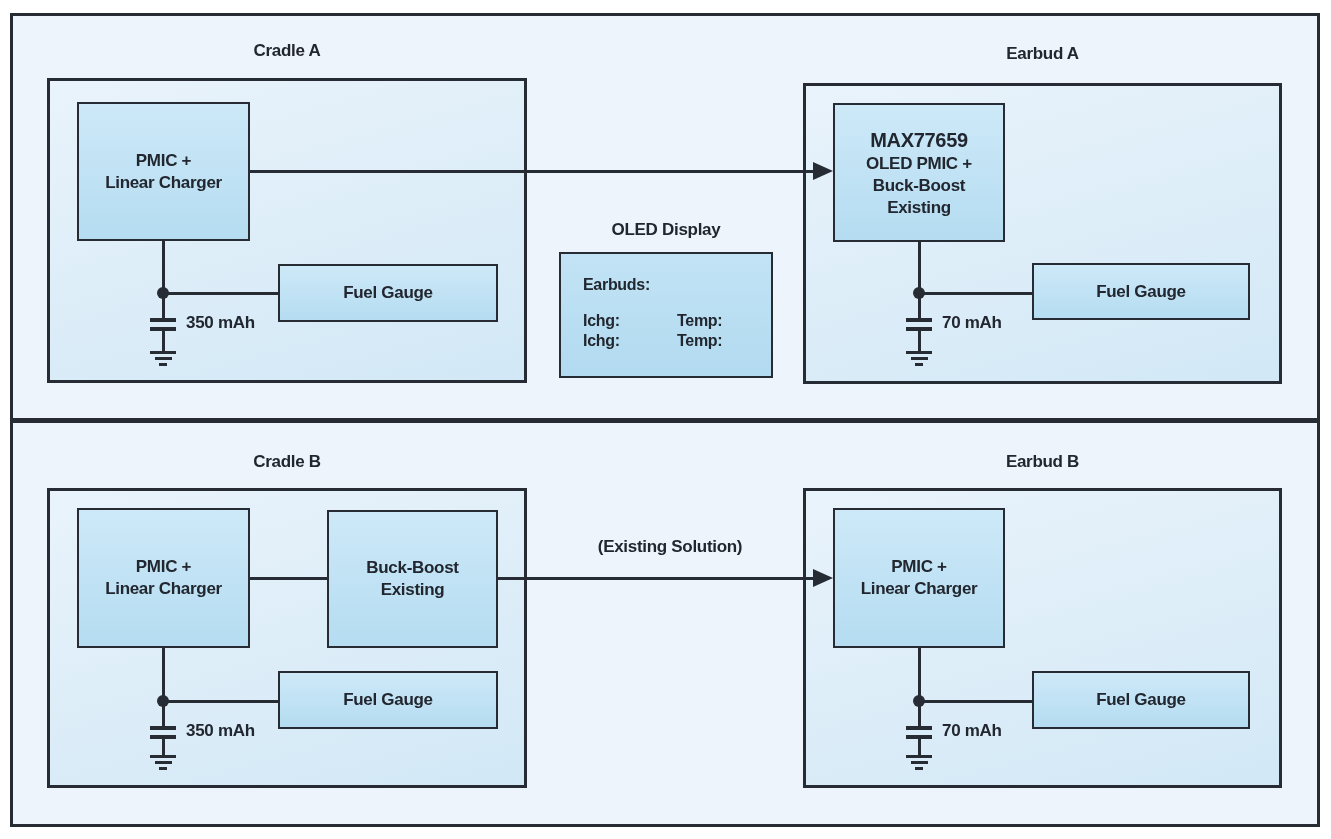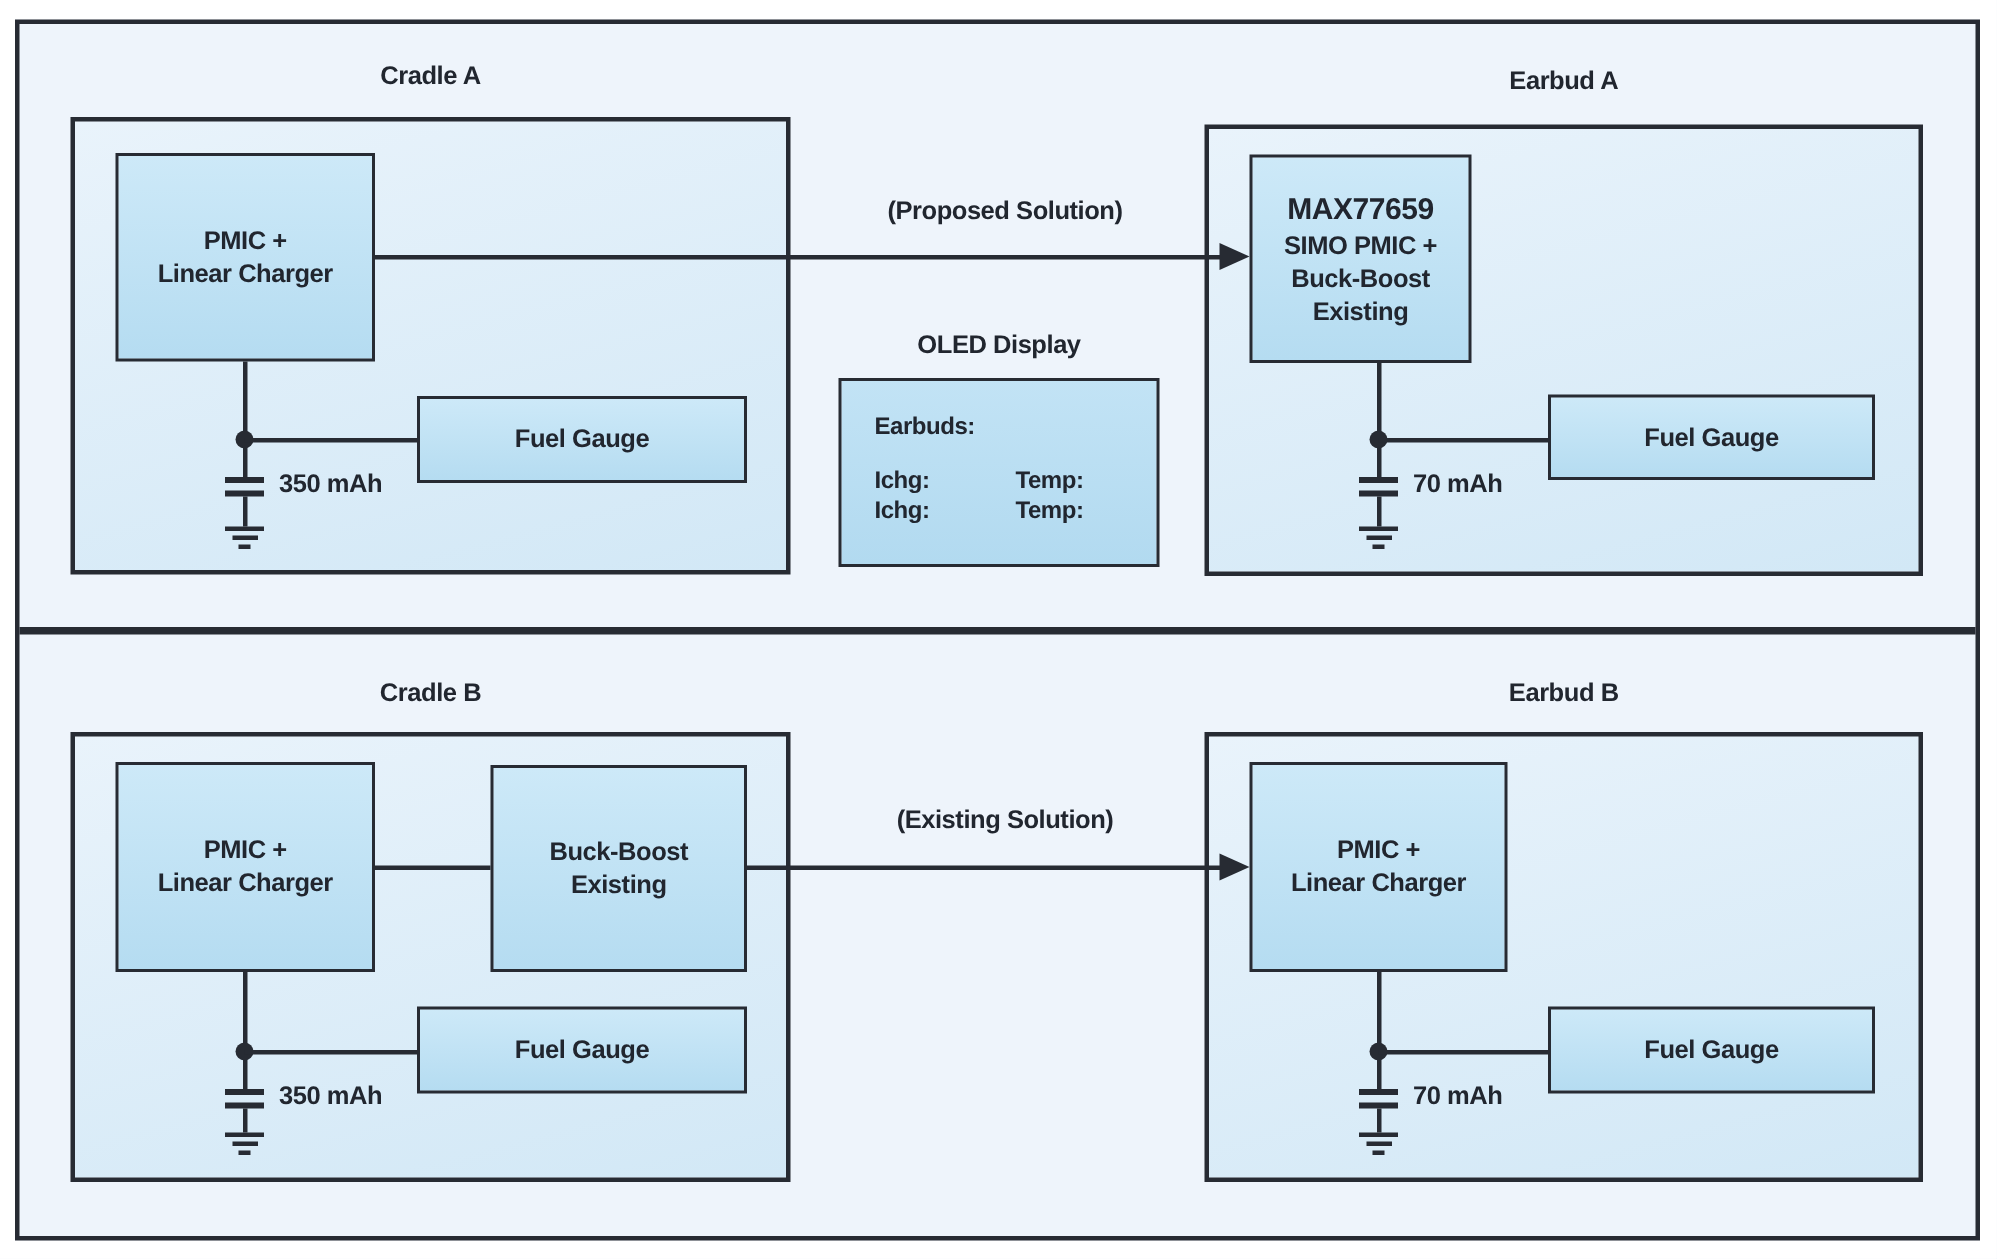--- a/index.html
+++ b/index.html
@@ -40,21 +40,20 @@
   <div class="divider"></div>
 
   <div class="title" style="left:47px;top:41px;width:480px">Cradle A</div>
   <div class="title" style="left:803px;top:44px;width:479px">Earbud A</div>
 
   <div class="section" style="left:47px;top:78px;width:480px;height:305px"></div>
   <div class="section" style="left:803px;top:83px;width:479px;height:301px"></div>
 
   <div class="hline" style="left:250px;top:170px;width:565px"></div>
   <div class="arrowhead" style="left:813px;top:162px"></div>
-  <div class="flabel" style="left:540px;top:131px;width:260px;text-align:center">(Proposed Solution)</div>
 
   <div class="block" style="left:77px;top:102px;width:173px;height:139px">
     <div>PMIC +</div>
     <div>Linear Charger</div>
   </div>
   <div class="block" style="left:278px;top:264px;width:220px;height:58px">
     <div>Fuel Gauge</div>
   </div>
 
   <div class="vline" style="left:162px;top:241px;height:77px"></div>
@@ -70,23 +69,23 @@
 
   <div class="title" style="left:559px;top:220px;width:214px">OLED Display</div>
   <div class="block" style="left:559px;top:252px;width:214px;height:126px;background:linear-gradient(180deg,#c2e3f5 0%,#b2daf0 100%)">
     <div class="oled-text" style="left:22px;top:20px">Earbuds:</div>
     <div class="oled-text" style="left:22px;top:56px">Ichg:</div>
     <div class="oled-text" style="left:116px;top:56px">Temp:</div>
     <div class="oled-text" style="left:22px;top:76px">Ichg:</div>
     <div class="oled-text" style="left:116px;top:76px">Temp:</div>
   </div>
 
-  <div class="block" style="left:833px;top:103px;width:148px;height:139px">
+  <div class="block" style="left:833px;top:103px;width:172px;height:139px">
     <div class="chip-name">MAX77659</div>
-    <div>SIMO PMIC +</div>
+    <div>OLED PMIC +</div>
     <div>Buck-Boost</div>
     <div>Existing</div>
   </div>
   <div class="block" style="left:1032px;top:263px;width:218px;height:57px">
     <div>Fuel Gauge</div>
   </div>
 
   <div class="vline" style="left:918px;top:242px;height:76px"></div>
   <div class="dot" style="left:913px;top:287px"></div>
   <div class="hline" style="left:919px;top:292px;width:113px"></div>

